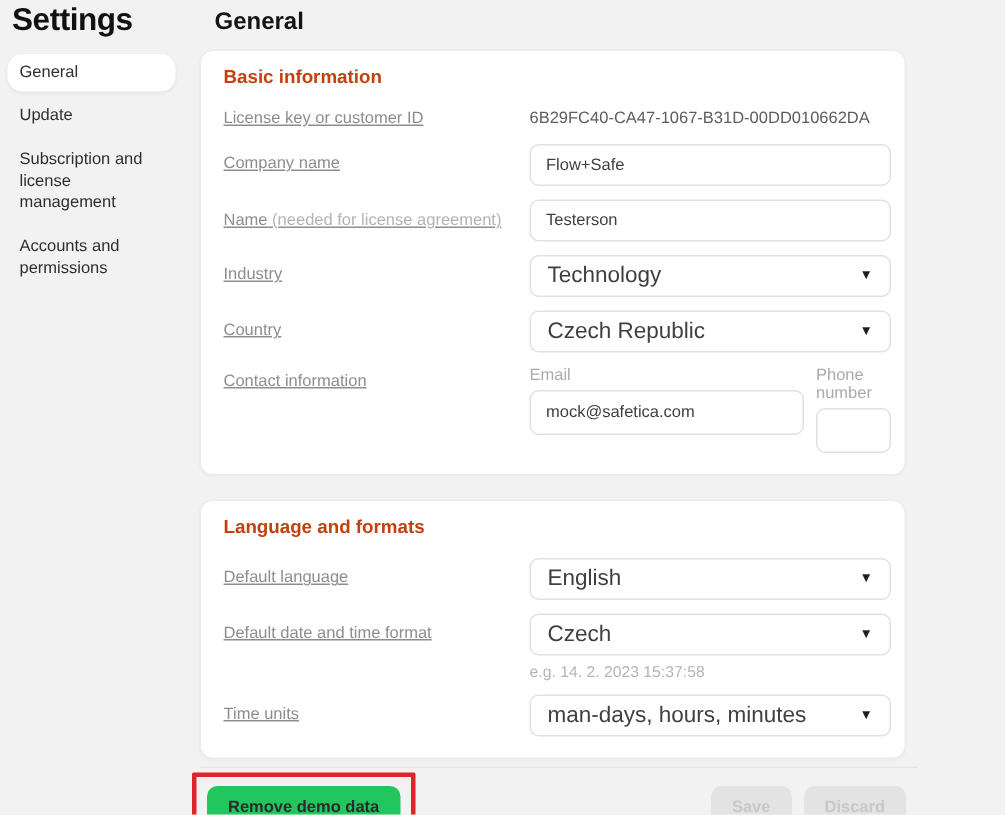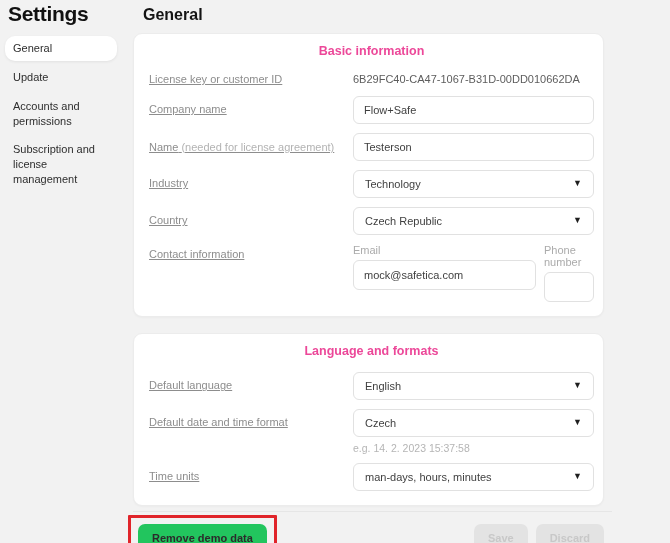--- a/index.html
+++ b/index.html
@@ -25,42 +25,42 @@
   
   .main { position: absolute; left: 133px; top: 0; right: 0; bottom: 0; }
   .page-title { font-size: 16px; font-weight: bold; color: #141414; margin: 6px 0 9px 10px; }
 
   .card {
     background: #ffffff; border: 1px solid #ececec; border-radius: 9px;
     margin-right: 8px; padding: 10px 9px 14px 15px;
     box-shadow: 0 1px 2px rgba(0,0,0,0.03);
   }
   .card + .card { margin-top: 16px; }
-  .card-title { font-size: 12.5px; font-weight: bold; color: #ec4899; margin-bottom: 14px; text-align: center; }
+  .card-title { font-size: 12.5px; font-weight: bold; color: #c2410c; margin-bottom: 14px; }
 
   .row { display: flex; align-items: center; margin-bottom: 9px; }
   .row:last-child { margin-bottom: 0; }
   .row.top { align-items: flex-start; }
   .row-label { flex: none; width: 204px; font-size: 11px; color: #8d8d8d; line-height: 1.35; text-decoration: underline; }
   .row-label .note { color: #b3b3b3; }
   .row-control { flex: 1; min-width: 0; }
 
   .static-value { font-size: 11px; color: #5d5d5d; }
 
   .text-input {
     width: 100%; height: 28px; border: 1px solid #e1e1e1; border-radius: 6px;
     padding: 0 10px; font-size: 11px; color: #3f3f3f; background: #fff; outline: none;
     font-family: "Liberation Sans", sans-serif;
   }
   .select {
     display: flex; align-items: center; justify-content: space-between;
     height: 28px; border: 1px solid #e1e1e1; border-radius: 6px;
     padding: 0 11px; background: #fff; cursor: pointer;
   }
-  .select-value { font-size: 11px; color: #3f3f3f; }
+  .select-value { font-size: 15px; color: #3f3f3f; }
   .chevron { font-size: 9px; color: #1f1f1f; line-height: 1; }
 
   .contact-grid { display: flex; gap: 8px; }
   .contact-col { display: flex; flex-direction: column; }
   .contact-col.email { width: 183px; }
   .contact-col.phone { flex: 1; }
   .mini-label { font-size: 11px; color: #ababab; margin-bottom: 4px; }
   .contact-col .text-input { height: 30px; }
 
   .helper-text { font-size: 10.5px; color: #b5b5b5; margin: 5px 0 9px 204px; }
@@ -86,22 +86,22 @@
 </head>
 <body>
 
 <div class="app">
 
   <div class="sidebar">
     <div class="sidebar-title">Settings</div>
     <div class="nav">
       <div class="nav-item selected">General</div>
       <div class="nav-item">Update</div>
+      <div class="nav-item">Subscription and license management</div>
       <div class="nav-item">Accounts and permissions</div>
-      <div class="nav-item">Subscription and license management</div>
     </div>
   </div>
 
   <div class="main">
     <div class="page-title">General</div>
 
     <div class="card">
       <div class="card-title">Basic information</div>
 
       <div class="row">

